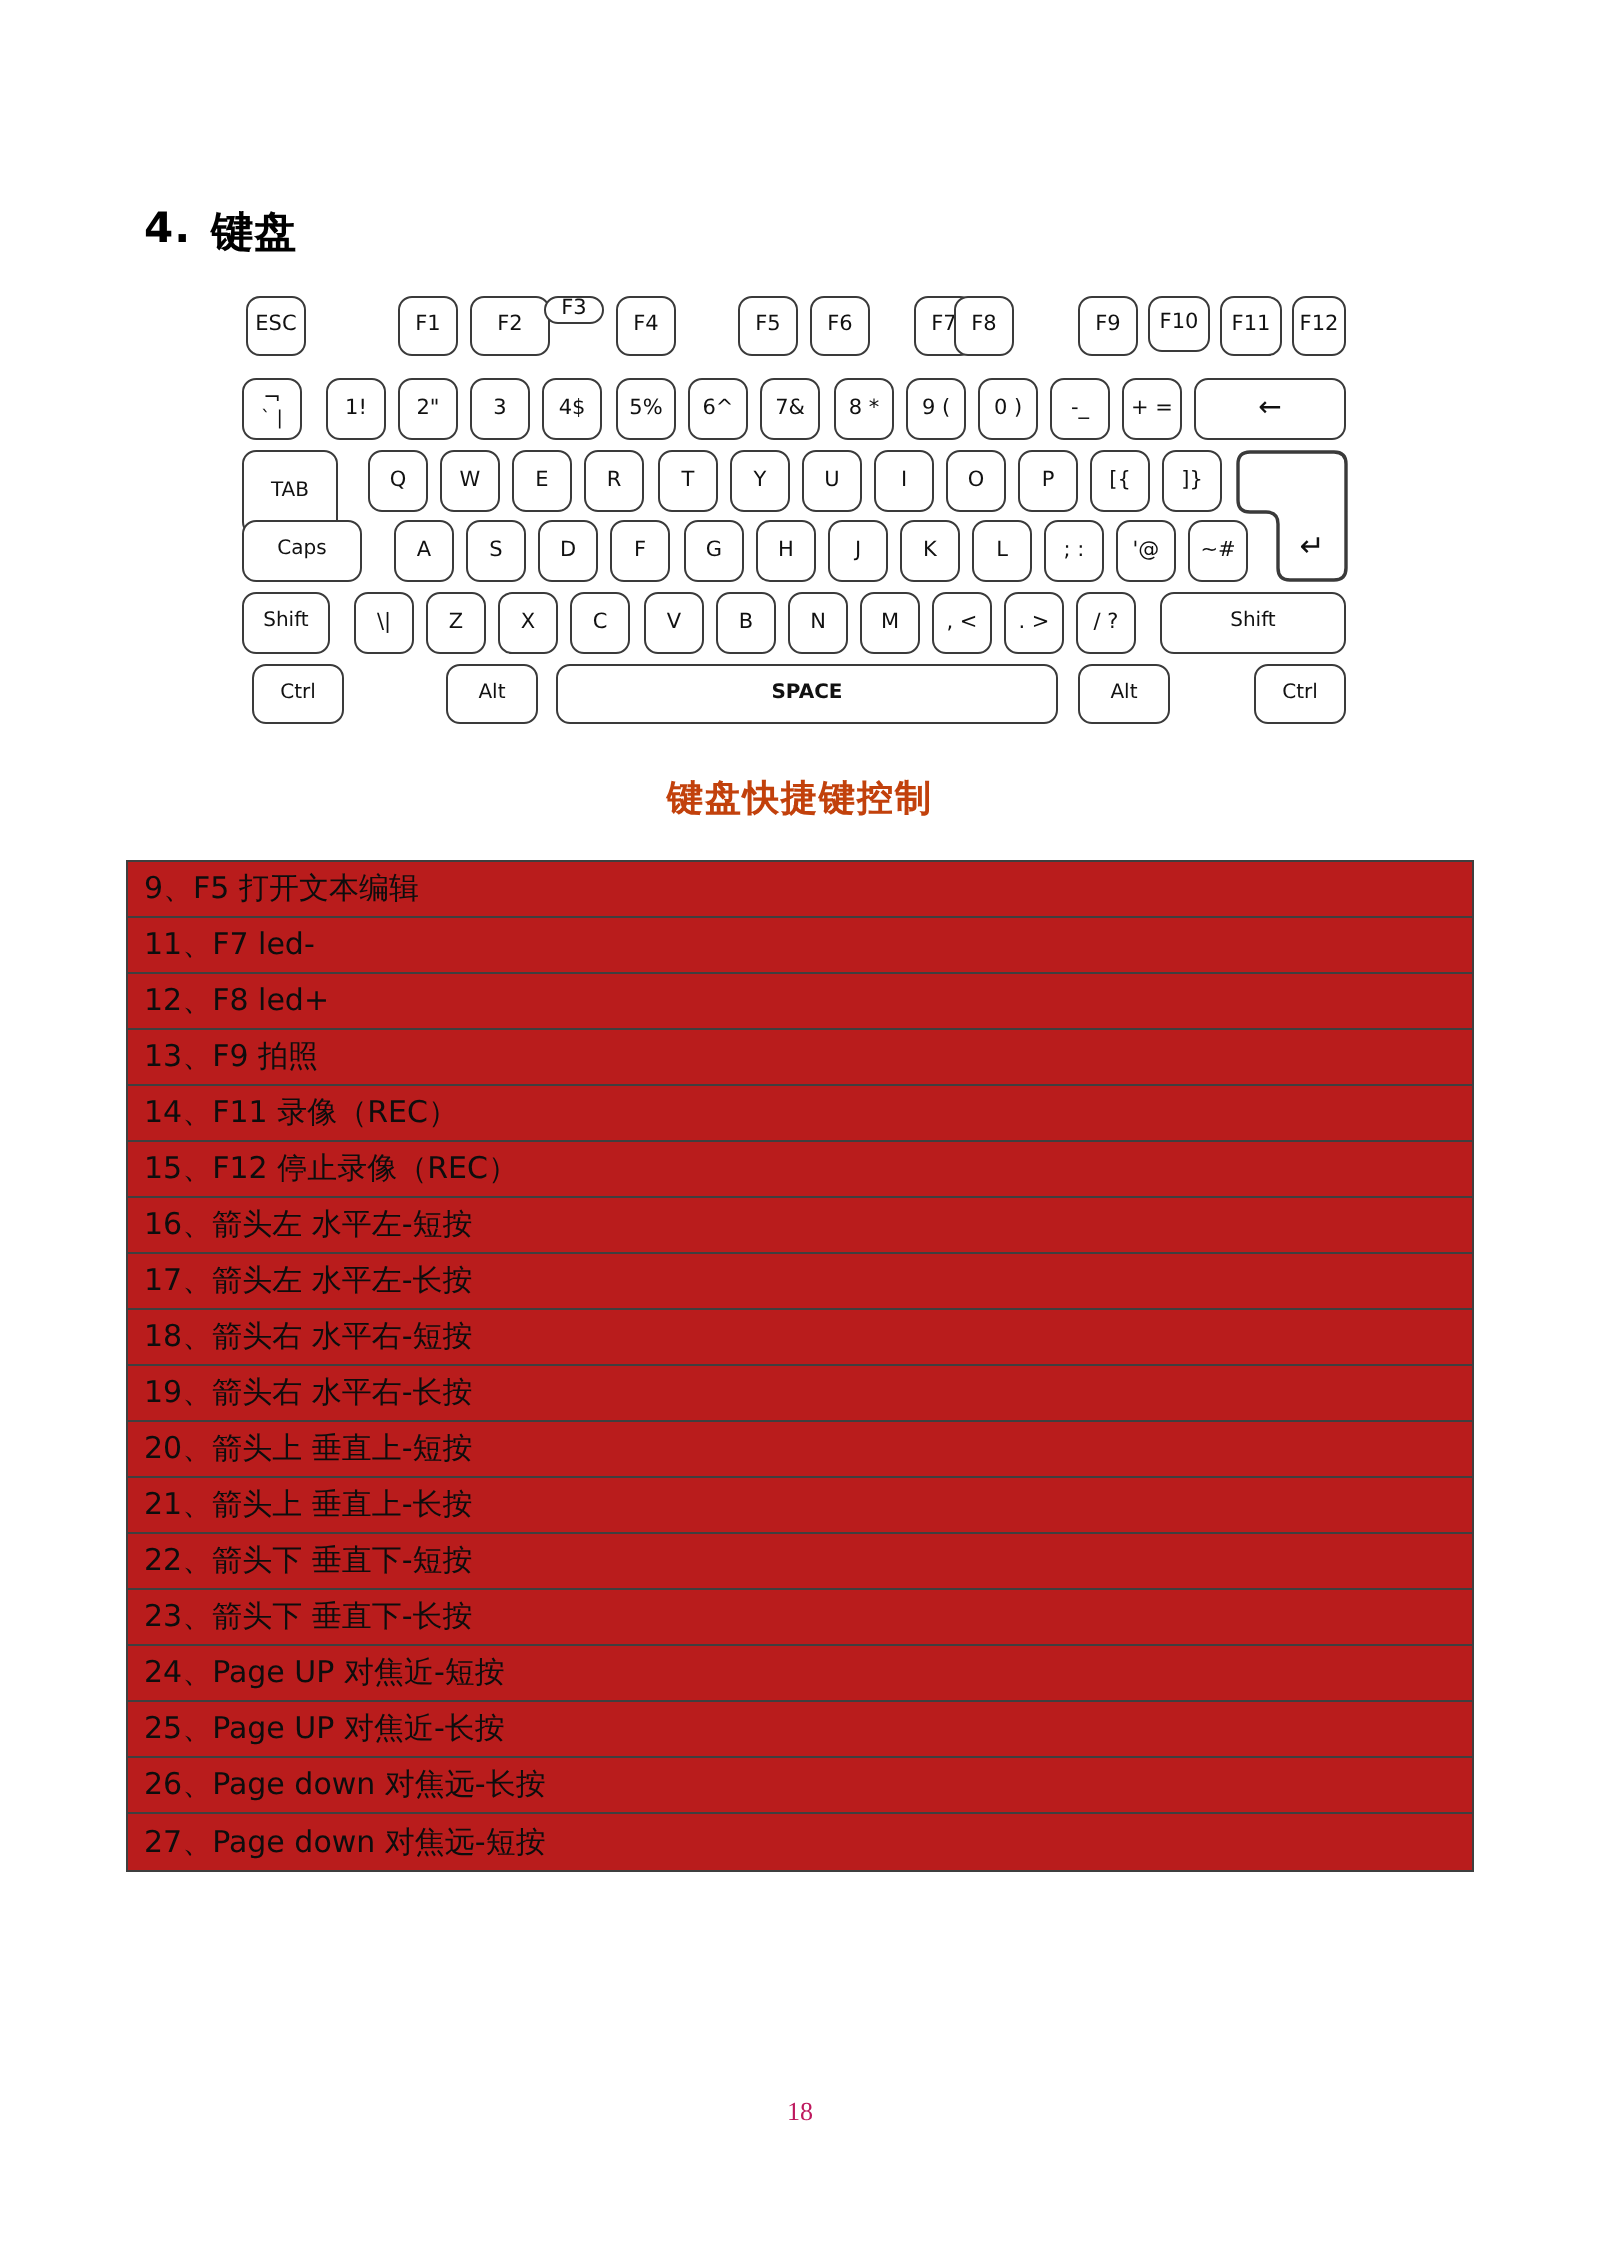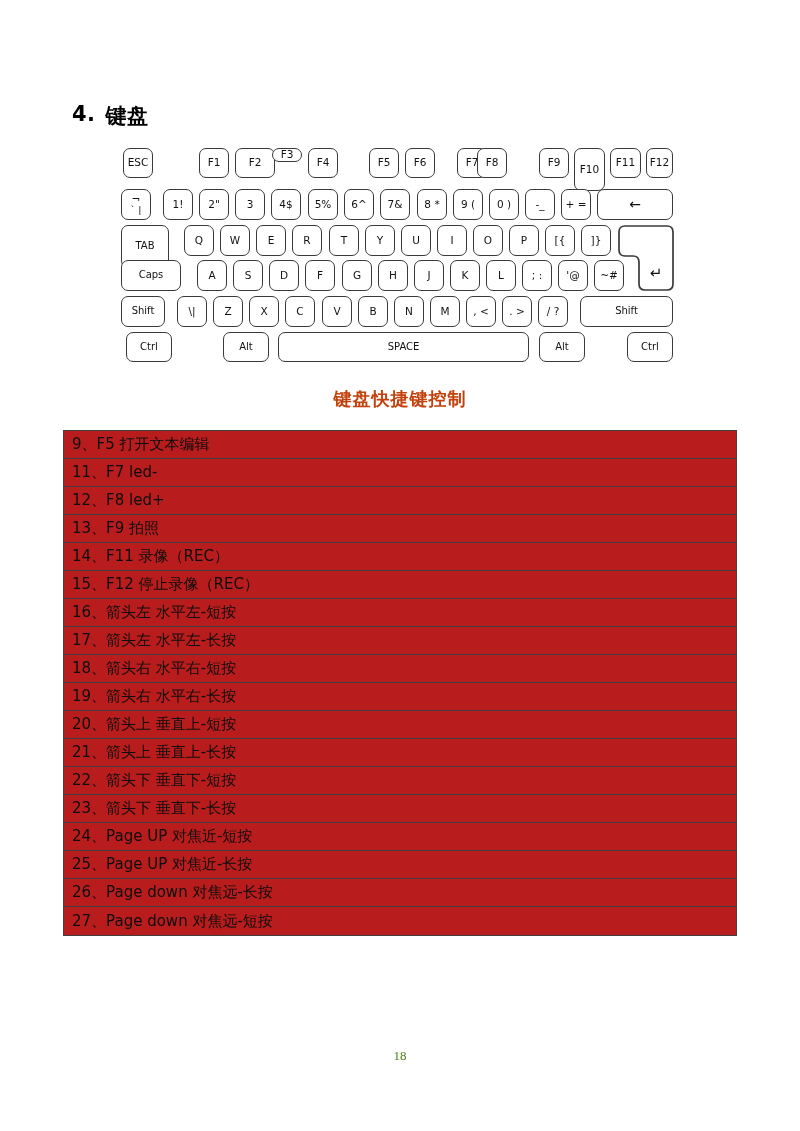--- a/index.html
+++ b/index.html
@@ -36,21 +36,21 @@
     border:1.5px solid #3f3f3f;box-sizing:border-box;background:#b91c1c;
   }
   .trow{
     box-sizing:border-box;height:28px;border-bottom:1.5px solid #3f3f3f;
     display:flex;align-items:center;padding-left:8px;
     font-size:15px;color:#0d0d0d;
   }
   .trow:last-child{border-bottom:none;}
   .page-number{
     position:absolute;left:0;top:1048px;width:800px;text-align:center;
-    font-family:"Liberation Serif","DejaVu Serif",serif;font-size:13px;color:#4d7c0f;
+    font-family:"Liberation Serif","DejaVu Serif",serif;font-size:13px;color:#be185d;
   }
 </style>
 </head>
 <body>
 
 <div class="page">
 
   <div class="heading">
     <span>4.</span>
     <span>键盘</span>
@@ -60,21 +60,21 @@
       <div class="key" style="left: 5px; top: 3px; width: 30px; height: 30px;">ESC</div>
       <div class="key" style="left: 81px; top: 3px; width: 30px; height: 30px;">F1</div>
       <div class="key" style="left: 117px; top: 3px; width: 40px; height: 30px;">F2</div>
       <div class="key" style="left: 154px; top: 3px; width: 30px; height: 14px;">F3</div>
       <div class="key" style="left: 190px; top: 3px; width: 30px; height: 30px;">F4</div>
       <div class="key" style="left: 251px; top: 3px; width: 30px; height: 30px;">F5</div>
       <div class="key" style="left: 287px; top: 3px; width: 30px; height: 30px;">F6</div>
       <div class="key" style="left: 339px; top: 3px; width: 30px; height: 30px;">F7</div>
       <div class="key" style="left: 359px; top: 3px; width: 30px; height: 30px;">F8</div>
       <div class="key" style="left: 421px; top: 3px; width: 30px; height: 30px;">F9</div>
-      <div class="key" style="left: 456px; top: 3px; width: 31px; height: 43px;">F10</div>
+      <div class="key" style="left: 456px; top: 3px; width: 31px; height: 28px;">F10</div>
       <div class="key" style="left: 492px; top: 3px; width: 31px; height: 30px;">F11</div>
       <div class="key" style="left: 528px; top: 3px; width: 27px; height: 30px;">F12</div>
       <div class="key" style="left: 3px; top: 44px; width: 30px; height: 31px;"><span>¬</span><span class="sub">` |</span></div>
       <div class="key" style="left: 45px; top: 44px; width: 30px; height: 31px;">1!</div>
       <div class="key" style="left: 81px; top: 44px; width: 30px; height: 31px;">2"</div>
       <div class="key" style="left: 117px; top: 44px; width: 30px; height: 31px;">3</div>
       <div class="key" style="left: 153px; top: 44px; width: 30px; height: 31px;">4$</div>
       <div class="key" style="left: 190px; top: 44px; width: 30px; height: 31px;">5%</div>
       <div class="key" style="left: 226px; top: 44px; width: 30px; height: 31px;">6^</div>
       <div class="key" style="left: 262px; top: 44px; width: 30px; height: 31px;">7&amp;</div>
@@ -124,21 +124,21 @@
       <div class="key" style="left: 204px; top: 151px; width: 30px; height: 31px;">V</div>
       <div class="key" style="left: 240px; top: 151px; width: 30px; height: 31px;">B</div>
       <div class="key" style="left: 276px; top: 151px; width: 30px; height: 31px;">N</div>
       <div class="key" style="left: 312px; top: 151px; width: 30px; height: 31px;">M</div>
       <div class="key" style="left: 348px; top: 151px; width: 30px; height: 31px;">, &lt;</div>
       <div class="key" style="left: 384px; top: 151px; width: 30px; height: 31px;">. &gt;</div>
       <div class="key" style="left: 420px; top: 151px; width: 30px; height: 31px;">/ ?</div>
       <div class="key key-wide" style="left: 462px; top: 151px; width: 93px; height: 31px;">Shift</div>
       <div class="key key-wide" style="left: 8px; top: 187px; width: 46px; height: 30px;">Ctrl</div>
       <div class="key key-wide" style="left: 105px; top: 187px; width: 46px; height: 30px;">Alt</div>
-      <div class="key key-wide" style="left: 160px; top: 187px; width: 251px; height: 30px;">SPACE</div>
+      <div class="key key-wide" style="left: 160px; top: 187px; width: 251px; height: 30px; font-weight: bold;">SPACE</div>
       <div class="key key-wide" style="left: 421px; top: 187px; width: 46px; height: 30px;">Alt</div>
       <div class="key key-wide" style="left: 509px; top: 187px; width: 46px; height: 30px;">Ctrl</div>
     </div>
 
   <div class="table-title">键盘快捷键控制</div>
 
   <div class="shortcut-table" id="shortcut-table">
       <div class="trow">9、F5 打开文本编辑</div>
       <div class="trow">11、F7  led-</div>
       <div class="trow">12、F8  led+</div>

